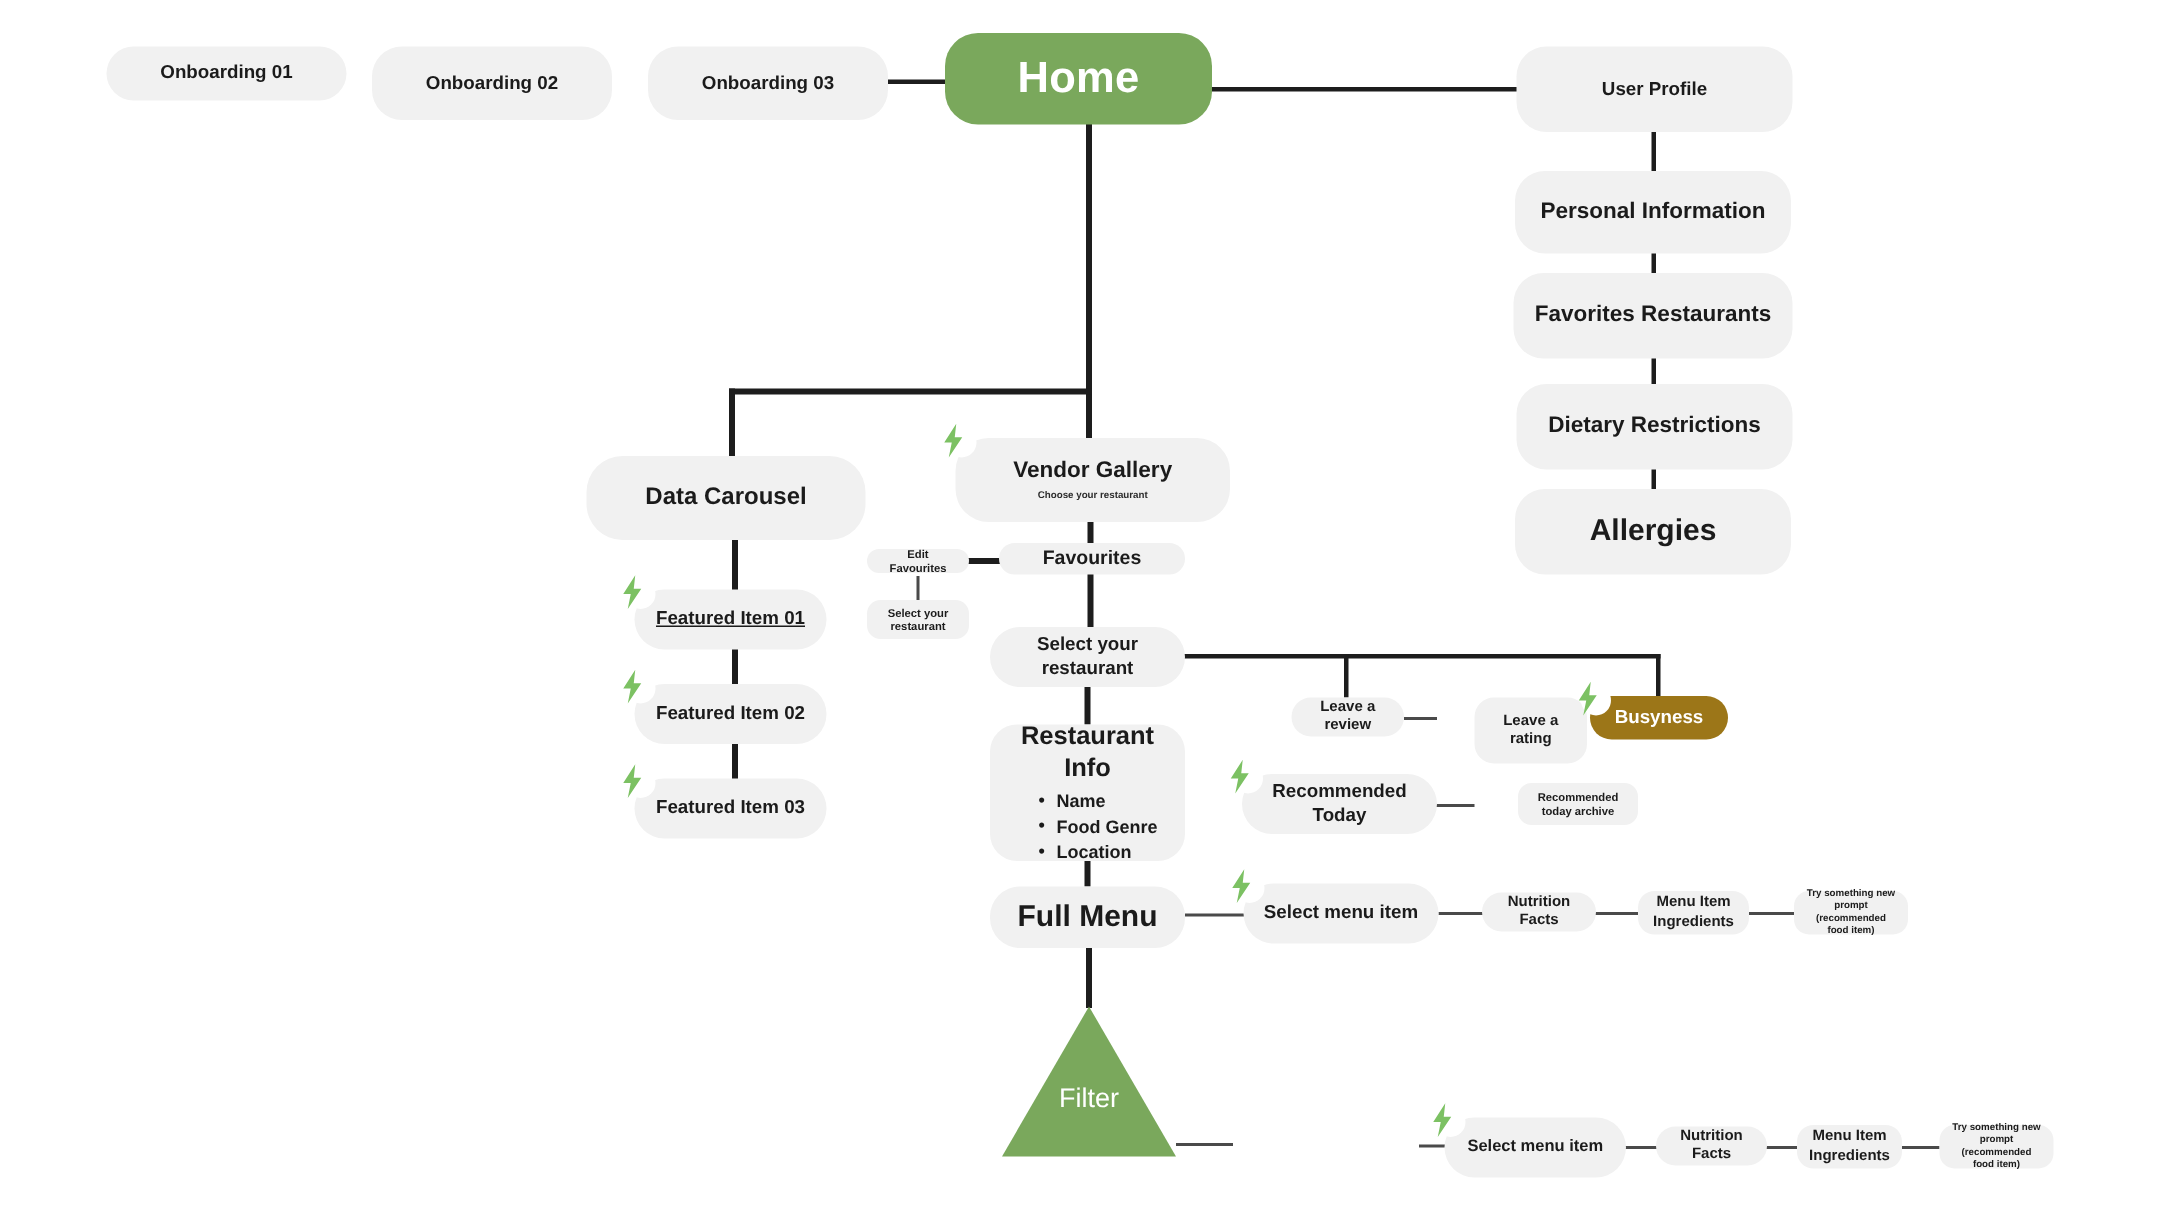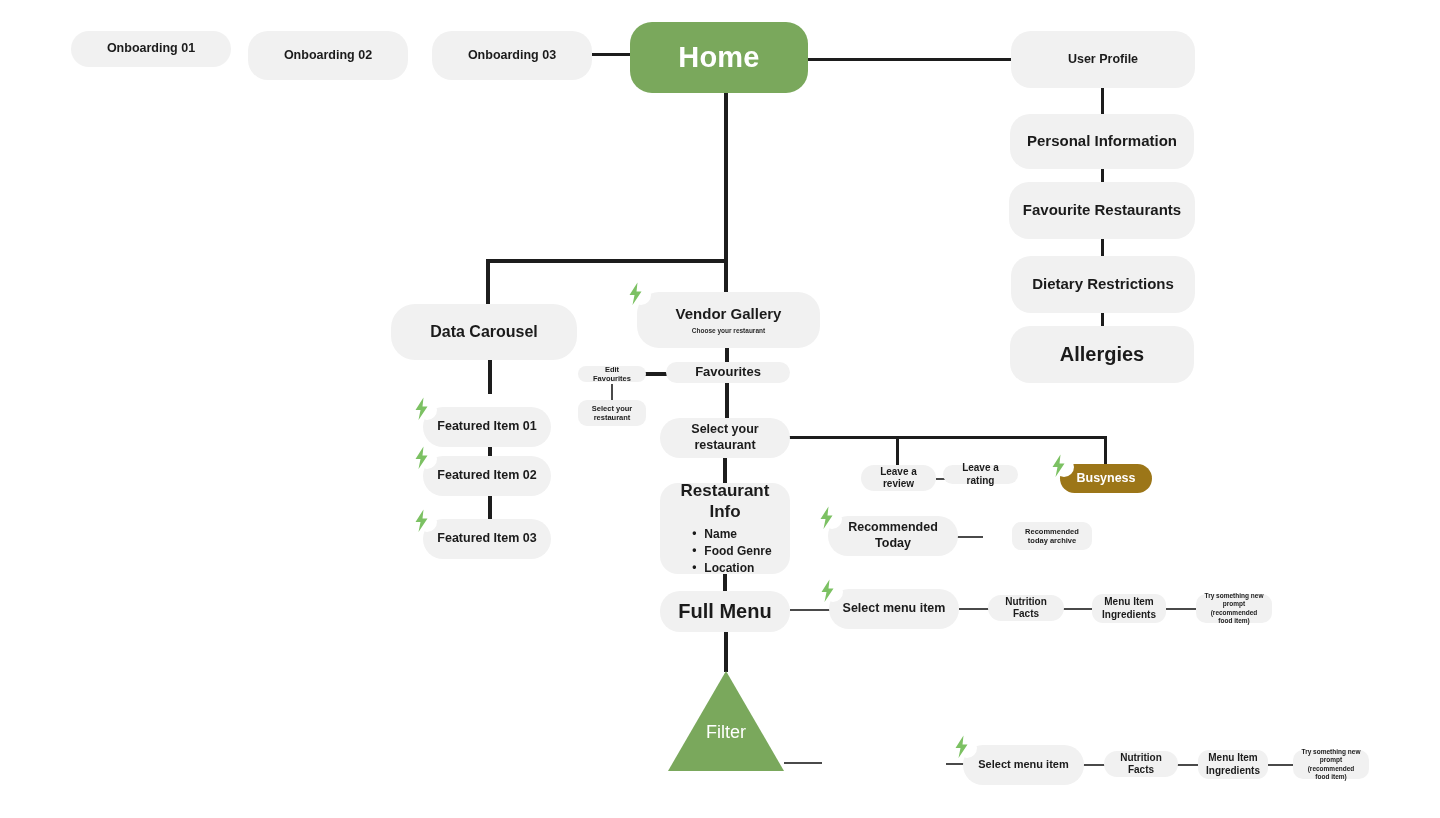--- a/index.html
+++ b/index.html
@@ -151,49 +151,49 @@
   </div>
 
   <div class="node sz-md" style="left:248px;top:31px;width:160px;height:49px;">
     <span>Onboarding 02</span>
   </div>
 
   <div class="node sz-md" style="left:432px;top:31px;width:160px;height:49px;justify-content:center;">
     <span>Onboarding 03</span>
   </div>
 
-  <div class="node green" style="left:630px;top:22px;width:178px;height:71px;border-radius:22px;align-items:center;">
+  <div class="node green" style="left:630px;top:22px;width:178px;height:61px;border-radius:22px;align-items:center;">
     <span class="home-label">Home</span>
   </div>
 
   <div class="node sz-md" style="left:1011px;top:31px;width:184px;height:57px;">
     <span>User Profile</span>
   </div>
 
   <div class="node sz-lg" style="left:1010px;top:114px;width:184px;height:55px;">
     <span>Personal Information</span>
   </div>
 
   <div class="node sz-lg" style="left:1009px;top:182px;width:186px;height:57px;">
-    <span>Favourite Restaurants</span>
+    <span>Favorites Restaurants</span>
   </div>
 
   <div class="node sz-lg" style="left:1011px;top:256px;width:184px;height:57px;">
     <span>Dietary Restrictions</span>
   </div>
 
   <div class="node sz-xl" style="left:1010px;top:326px;width:184px;height:57px;font-size:20px;">
     <span>Allergies</span>
   </div>
 
   <div class="node sz-lg" style="left:391px;top:304px;width:186px;height:56px;border-radius:24px;font-size:16px;">
     <span>Data Carousel</span>
   </div>
 
-  <div class="node sz-md" style="left:423px;top:407px;width:128px;height:40px;">
+  <div class="node sz-md" style="left:423px;top:393px;width:128px;height:40px;text-decoration:underline;">
     <div class="bolt">
       <div class="disc"></div>
       <svg width="26" height="26" viewBox="0 0 26 26">
           <path d="M13.5 1.5 L5.5 14 L10.5 14 L8.5 24 L17.5 10.5 L12.5 10.5 Z" fill="#7cc163"></path>
         </svg>
     </div>
     <span>Featured Item 01</span>
   </div>
 
   <div class="node sz-md" style="left:423px;top:456px;width:128px;height:40px;">
@@ -240,21 +240,21 @@
   </div>
 
   <div class="node sz-md" style="left:660px;top:418px;width:130px;height:40px;">
     <span>Select your restaurant</span>
   </div>
 
   <div class="node sz-sm" style="left:861px;top:465px;width:75px;height:26px;border-radius:13px;">
     <span>Leave a review</span>
   </div>
 
-  <div class="node sz-sm" style="left:943px;top:465px;width:75px;height:19px;border-radius:13px;align-items:center;">
+  <div class="node sz-sm" style="left:983px;top:465px;width:75px;height:44px;border-radius:13px;align-items:center;">
     <span>Leave a rating</span>
   </div>
 
   <div class="node gold sz-md" style="left:1060px;top:464px;width:92px;height:29px;border-radius:15px;">
     <div class="bolt">
       <div class="disc"></div>
       <svg width="26" height="26" viewBox="0 0 26 26">
           <path d="M13.5 1.5 L5.5 14 L10.5 14 L8.5 24 L17.5 10.5 L12.5 10.5 Z" fill="#7cc163"></path>
         </svg>
     </div>

